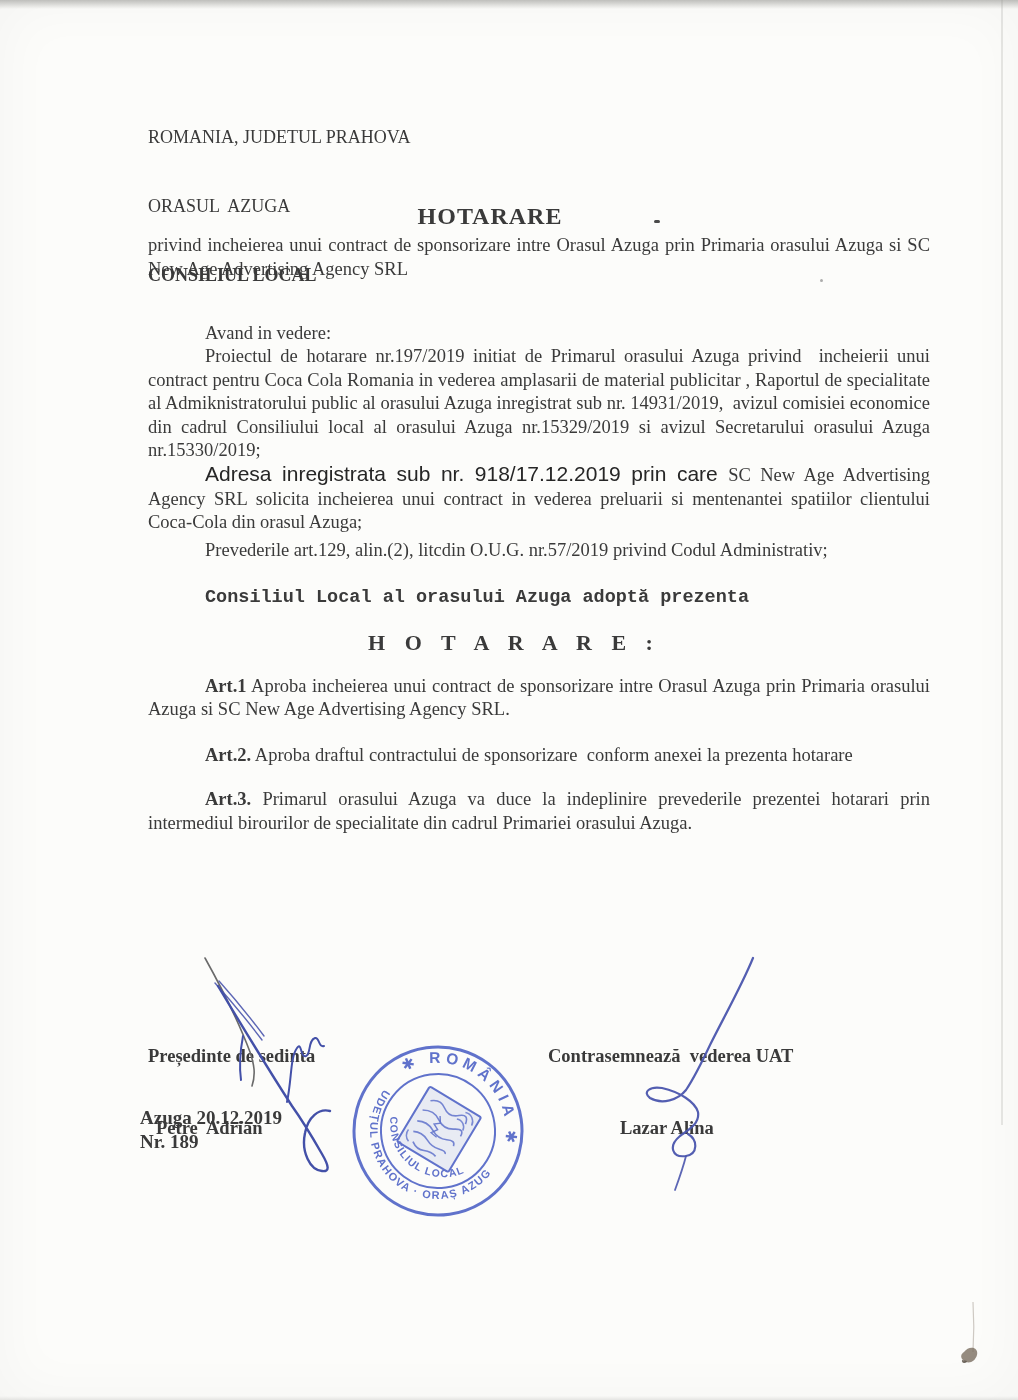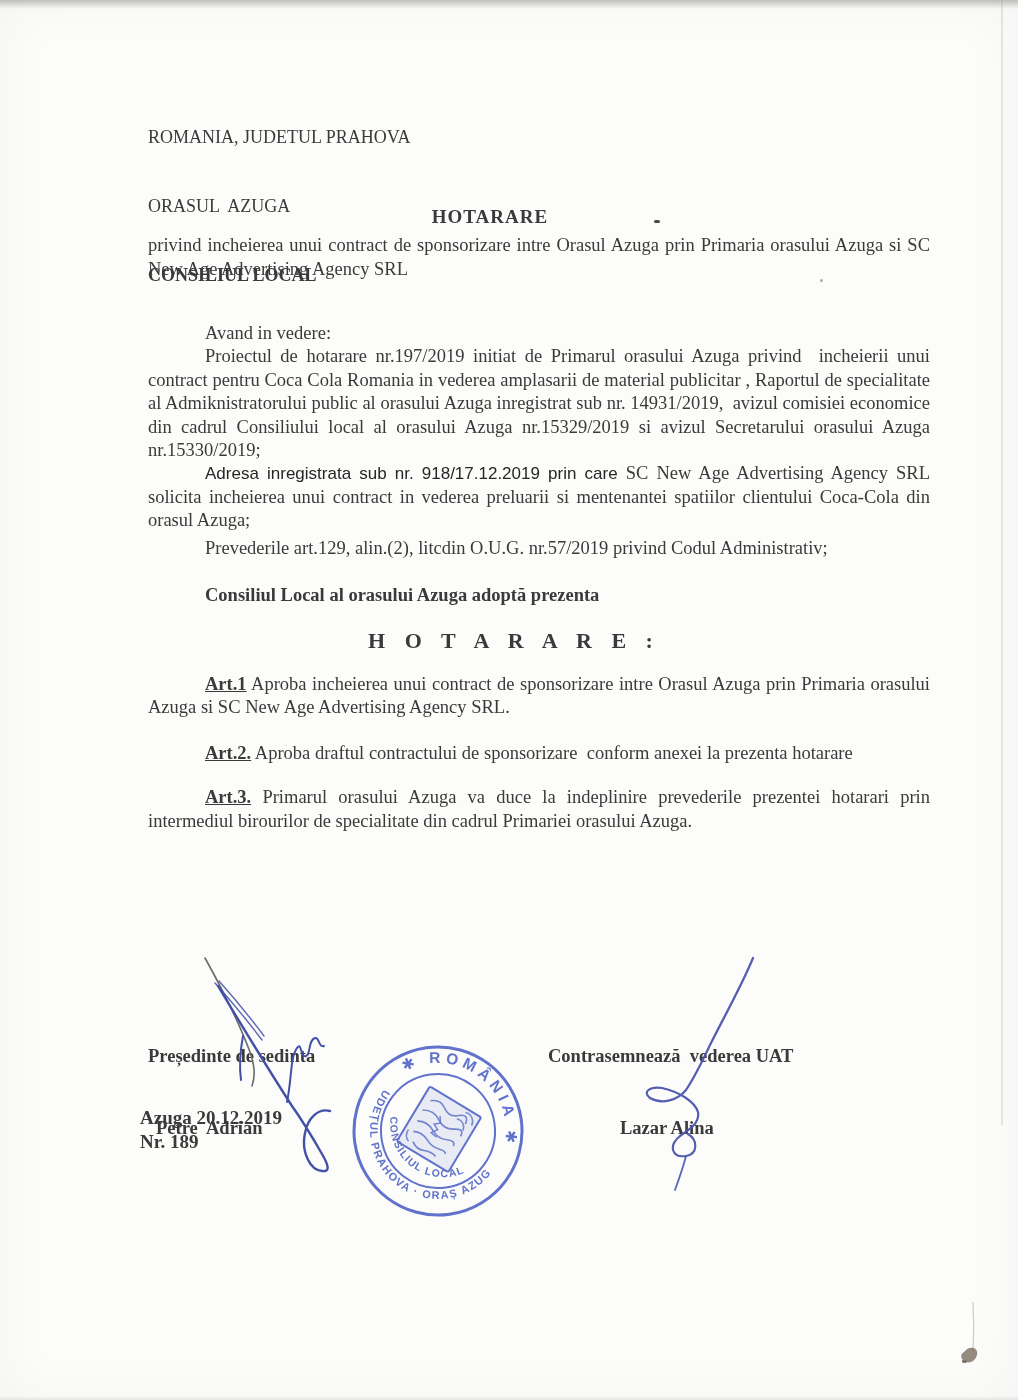--- a/index.html
+++ b/index.html
@@ -17,25 +17,25 @@
   .scan-crease { position:absolute; left:1001px; top:0; width:2px; height:1125px;
     background:rgba(150,150,145,0.22); }
   .doc-header { position:absolute; left:148px; top:80px; font-size:18px; line-height:23px; white-space:pre-wrap; }
   .doc-header .l3 { font-weight:bold; }
   .content { position:absolute; left:148px; top:205px; width:782px; font-size:18.5px; line-height:23.4px; }
   .flow { position:absolute; left:148px; top:322px; width:782px; font-size:18.5px; line-height:23.4px; }
   p { margin:0; }
   .prewrap { white-space:pre-wrap; }
   .just { text-align:justify; }
   .indent { text-indent:57px; }
-  .b { font-weight:bold;text-decoration:underline; }
-  .doc-title { font-weight:bold; font-size:19px; text-align:center; position:relative; left:-49px; letter-spacing:1px; }
+  .b { font-weight:bold; }
+  .doc-title { font-weight:bold; font-size:24px; text-align:center; position:relative; left:-49px; letter-spacing:1px; }
   .doc-subtitle { margin-top:6px; }
-  .sans-lead { font-family:"Liberation Sans","DejaVu Sans",sans-serif; font-size:17px; color:#262626; }
-  .adopt { margin-top:24px; font-weight:bold; text-indent:57px; }
+  .sans-lead { font-family:"Liberation Sans","DejaVu Sans",sans-serif; font-size:21px; color:#262626; }
+  .adopt { margin-top:24px; font-weight:bold; text-indent:57px;font-family:Liberation Mono, monospace; }
   .decision-heading { margin-top:22px; font-weight:bold; font-size:22px; letter-spacing:7px;
     text-align:center; position:relative; left:-25px; }
   .art1 { margin-top:20px; }
   .art2 { margin-top:22px; }
   .art3 { margin-top:21px; }
   .sig-left { position:absolute; left:148px; top:996px; font-weight:bold; font-size:18.5px; line-height:24px; white-space:pre-wrap; }
   .sig-left .name { margin-left:8px; }
   .sig-right { position:absolute; left:548px; top:996px; font-weight:bold; font-size:18.5px; line-height:24px; white-space:pre-wrap; }
   .sig-right .name { margin-left:72px; }
   .issue-block { position:absolute; left:140px; top:1106px; font-weight:bold; font-size:19px; line-height:24px; }

